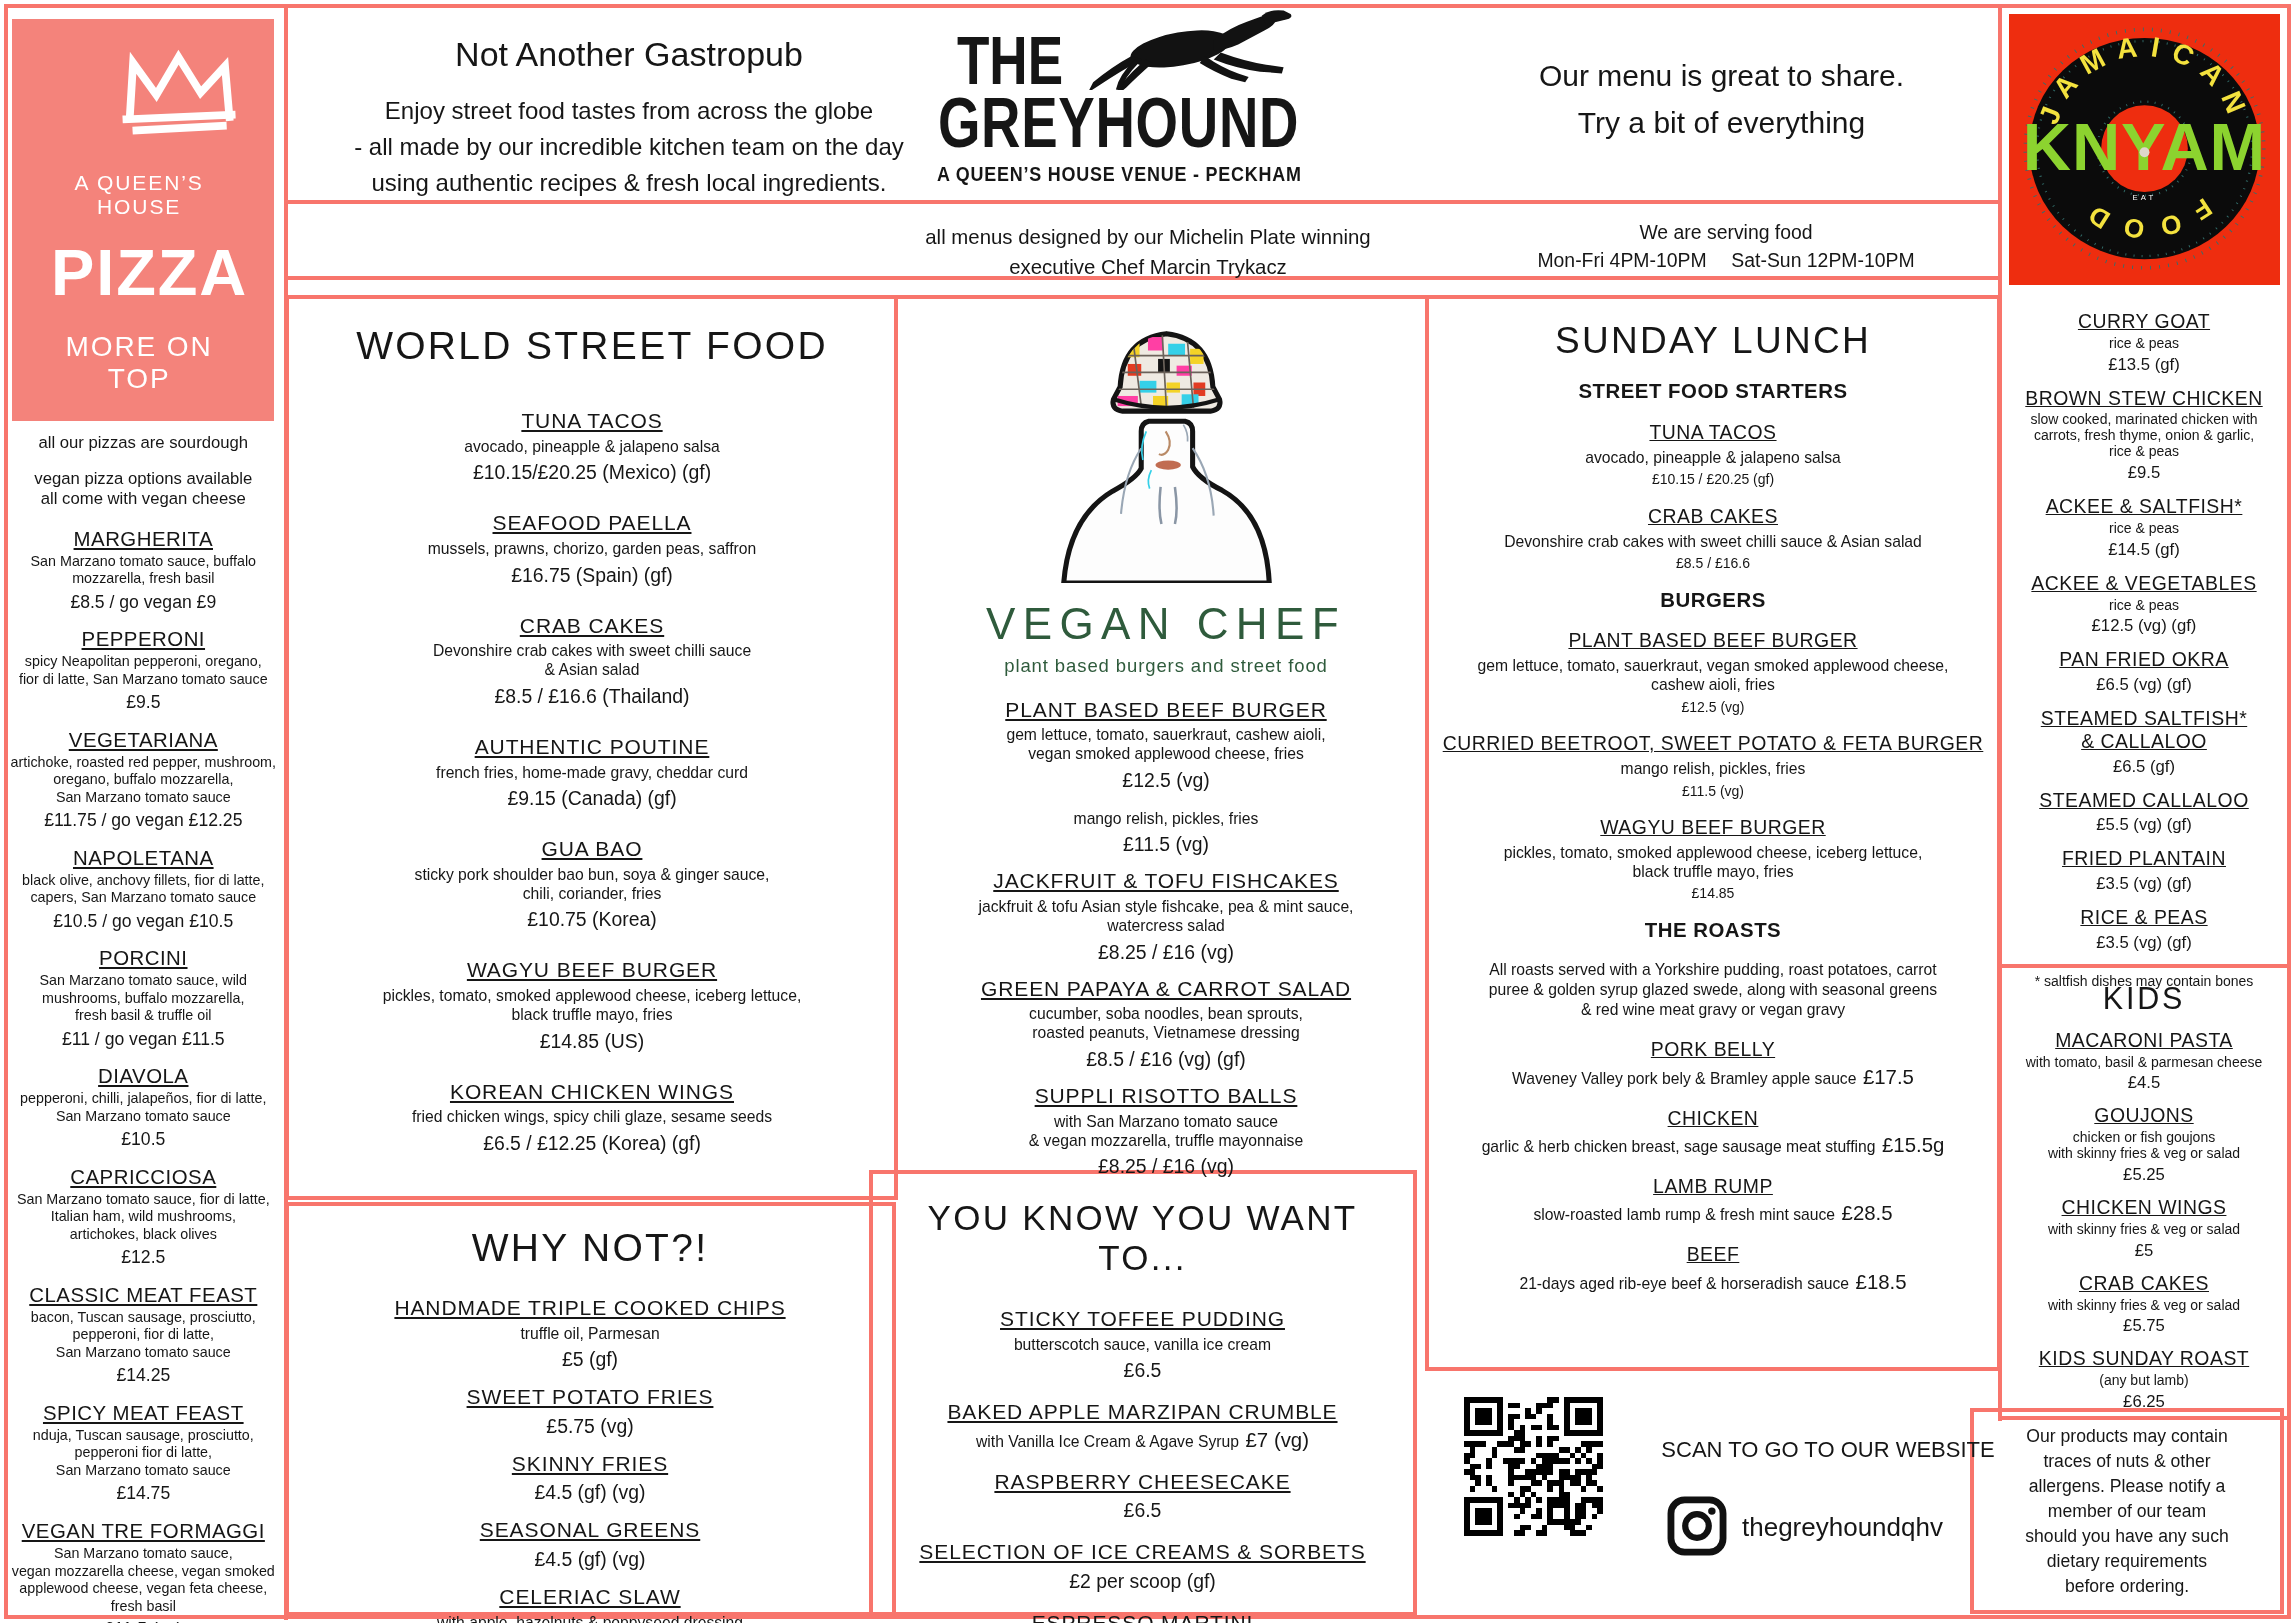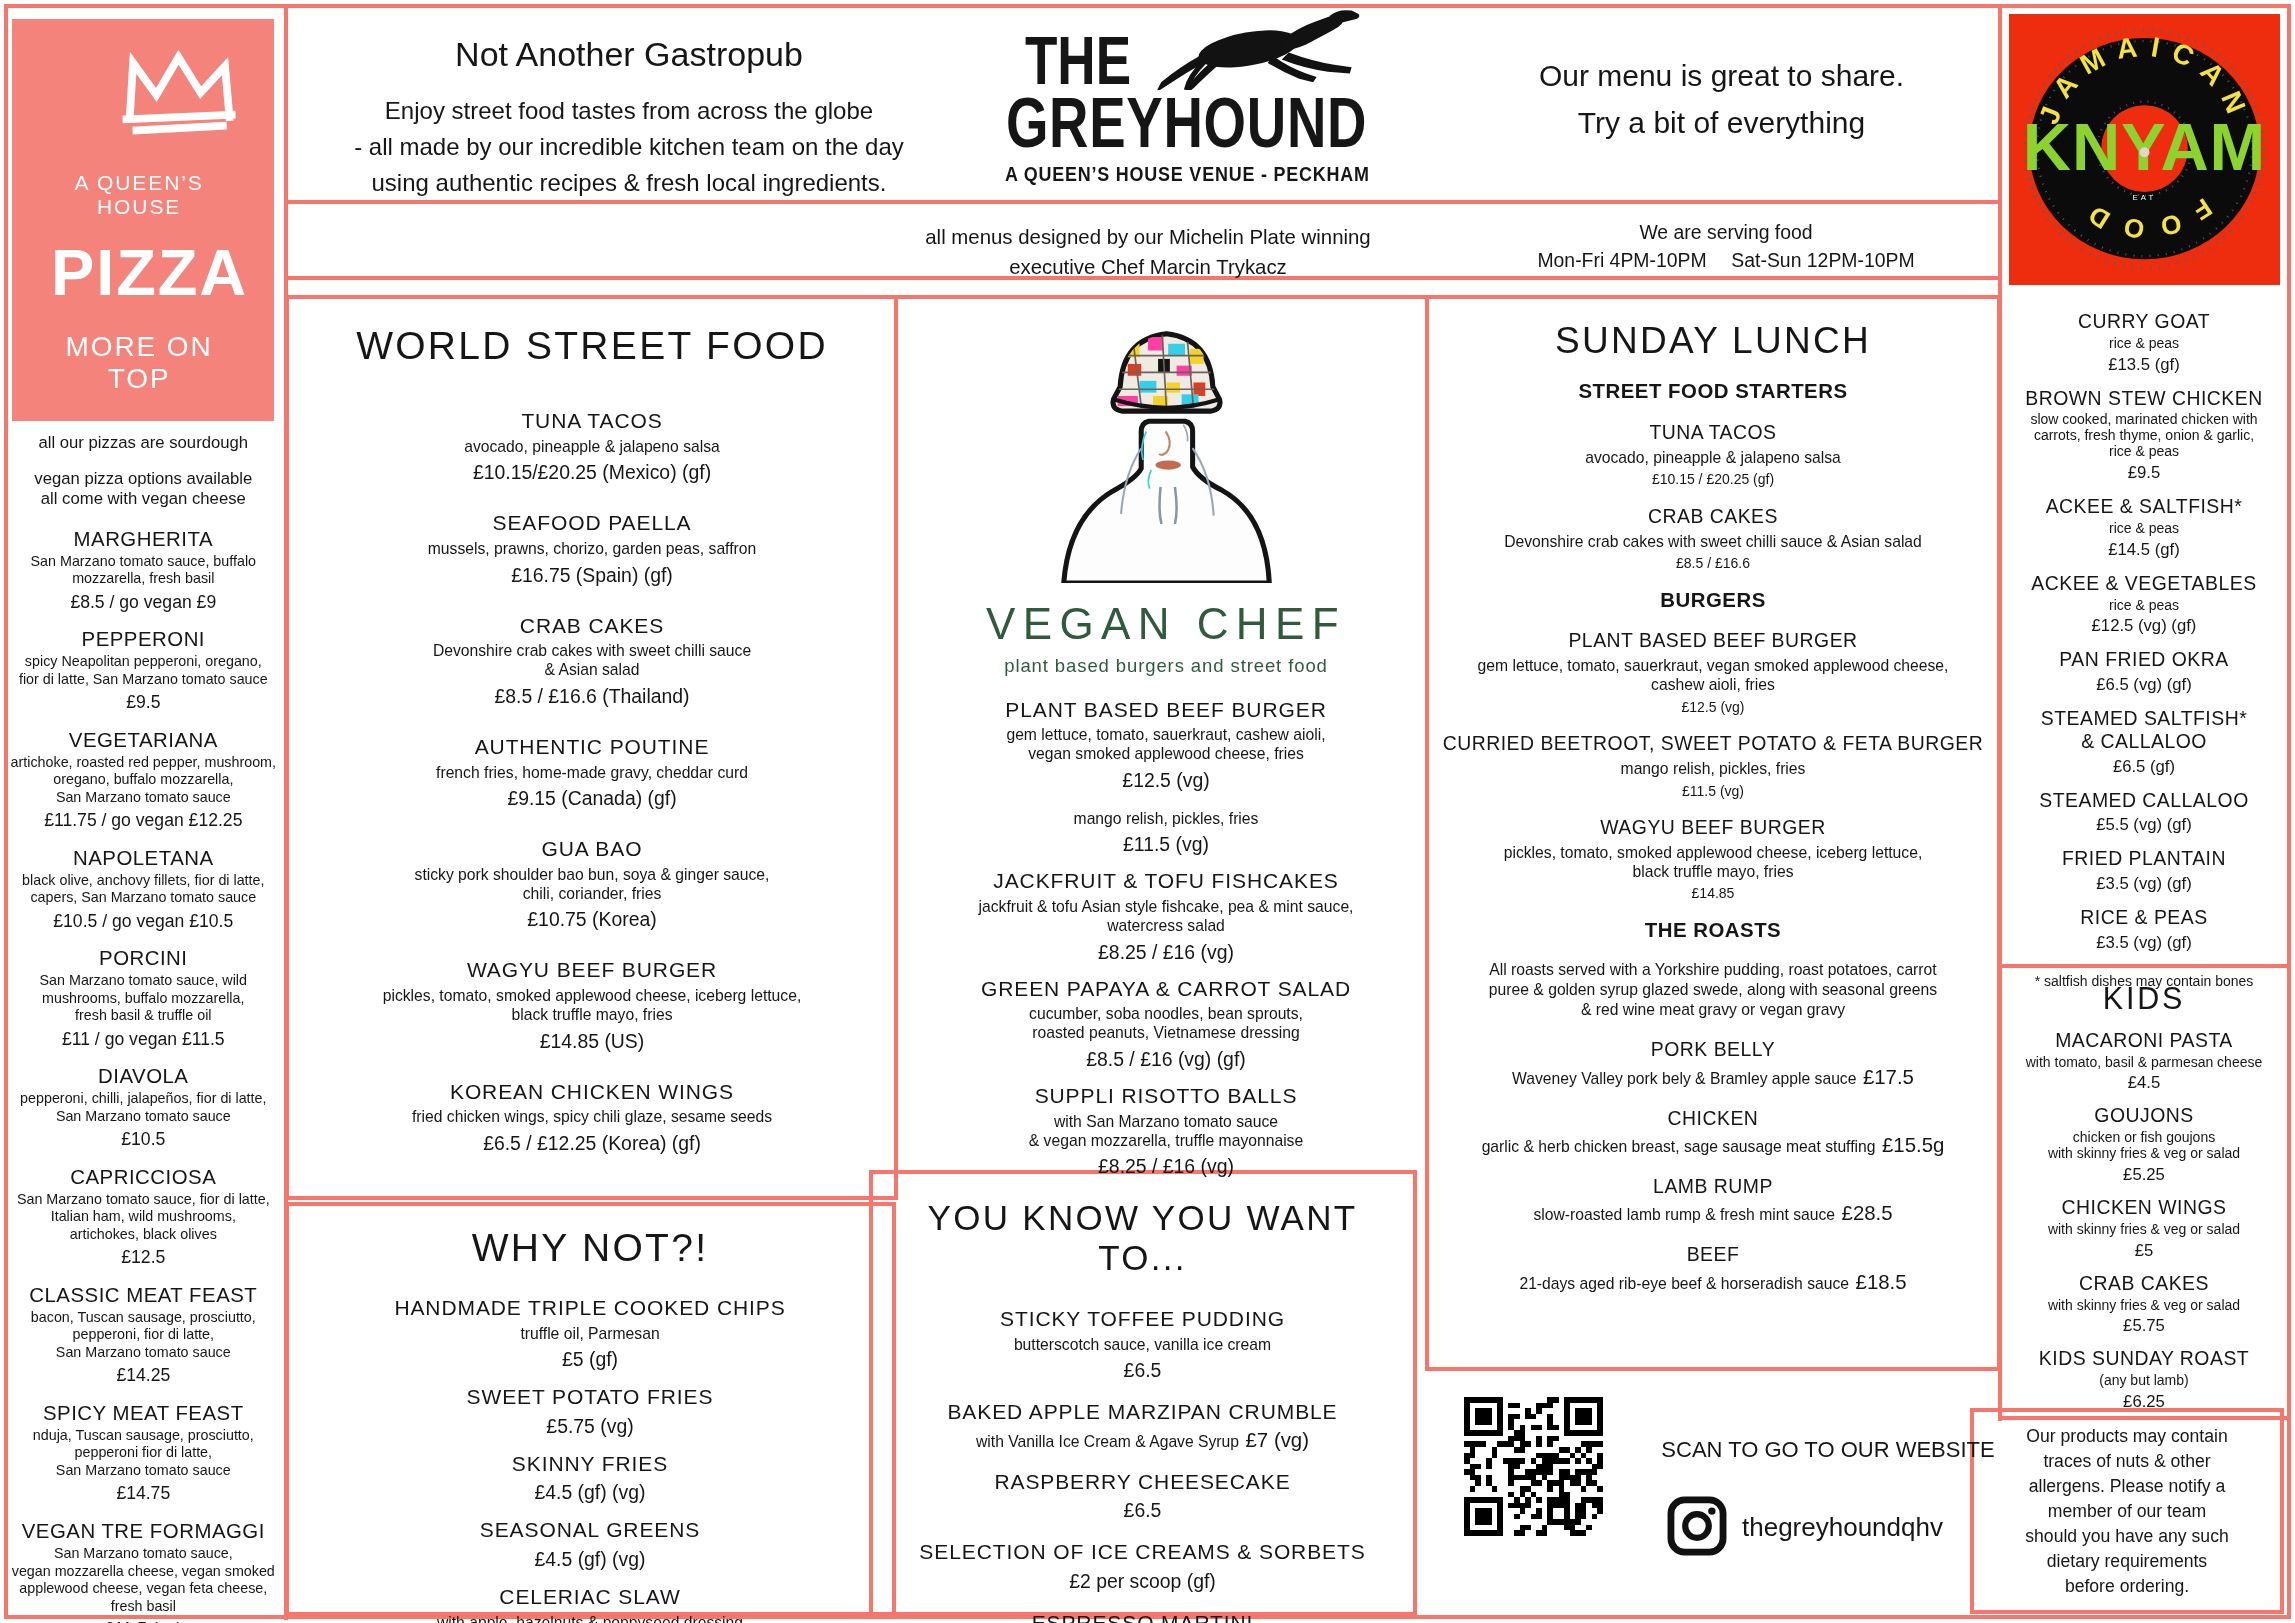--- a/index.html
+++ b/index.html
@@ -9,21 +9,21 @@
     --line:#f8756c; --banner:#f4837b; --green:#2f5b3c;
   }
   .abs{position:absolute;}
   .line{position:absolute;background:var(--line);}
   .box{position:absolute;border:4.2px solid var(--line);box-sizing:border-box;background:transparent;}
   .stack{display:flex;flex-direction:column;align-items:center;text-align:center;}
   .pre{white-space:pre-line;}
 
   
   .mi{display:flex;flex-direction:column;align-items:center;text-align:center;}
-  .mi-name{white-space:pre-line;}
+  .mi-name{white-space:pre-line;text-decoration:underline;}
   .mi-desc{white-space:pre-line;}
   .mi-price{white-space:pre-line;}
 
   .pizza-scope .mi-name{font-size:20.4px;letter-spacing:0.5px;}
   .pizza-scope .mi-desc{font-size:14.3px;line-height:17.6px;margin-top:1.9px;}
   .pizza-scope .mi-price{font-size:17.6px;margin-top:3.7px;}
 
   .main-scope .mi-name{font-size:21px;letter-spacing:0.9px;}
   .main-scope .mi-desc{font-size:15.7px;line-height:19px;margin-top:3.7px;}
   .main-scope .mi-price{font-size:19.4px;margin-top:5.6px;}
@@ -149,21 +149,21 @@
   </div>
 </div>
 
 <div class="abs stack" style="left:305px;top:35px;width:648px;">
   <div style="font-size:34px;">Not Another Gastropub</div>
   <div class="pre" style="font-size:24px;line-height:1.5;margin-top:19.4px;">Enjoy street food tastes from across the globe
 - all made by our incredible kitchen team on the day
 using authentic recipes &amp; fresh local ingredients.</div>
 </div>
 
-<div class="abs stack" style="left:974px;top:7px;width:426px;text-align:right;">
+<div class="abs stack" style="left:906px;top:7px;width:426px;text-align:right;">
   <div style="display:flex;align-items:flex-end;gap:1.9px;">
     <span class="cond" style="font-size:68px;font-weight:700;line-height:.85;">THE</span>
     <svg width="217" height="83" viewBox="0 0 240 95">
       <g fill="#121212">
         <ellipse cx="112" cy="48" rx="58" ry="19" transform="rotate(-10 112 48)"></ellipse>
         <path d="M150,38 Q168,24 188,17 L210,9 Q220,6 221,13 Q222,20 208,27 L178,43 Q162,50 150,50 Z"></path>
         <path d="M205,10 Q214,2 230,4 L238,8 Q241,12 234,14 L210,20 Z"></path>
         <path d="M158,52 Q185,62 210,66 L230,69 L228,76 L203,74 Q175,70 150,60 Z"></path>
         <path d="M140,56 Q160,70 178,76 L190,80 L186,86 L170,82 Q150,74 134,64 Z"></path>
         <path d="M68,60 Q42,74 20,89 L6,98 L12,86 Q34,68 56,56 Z"></path>

